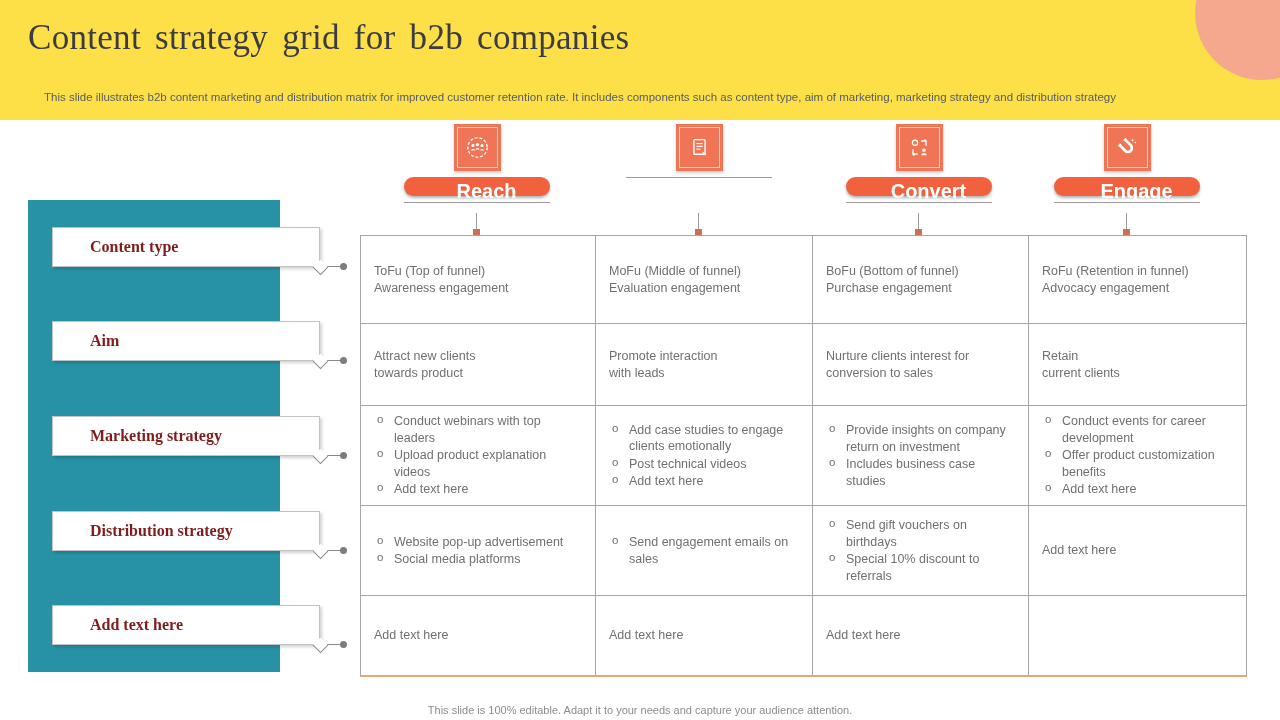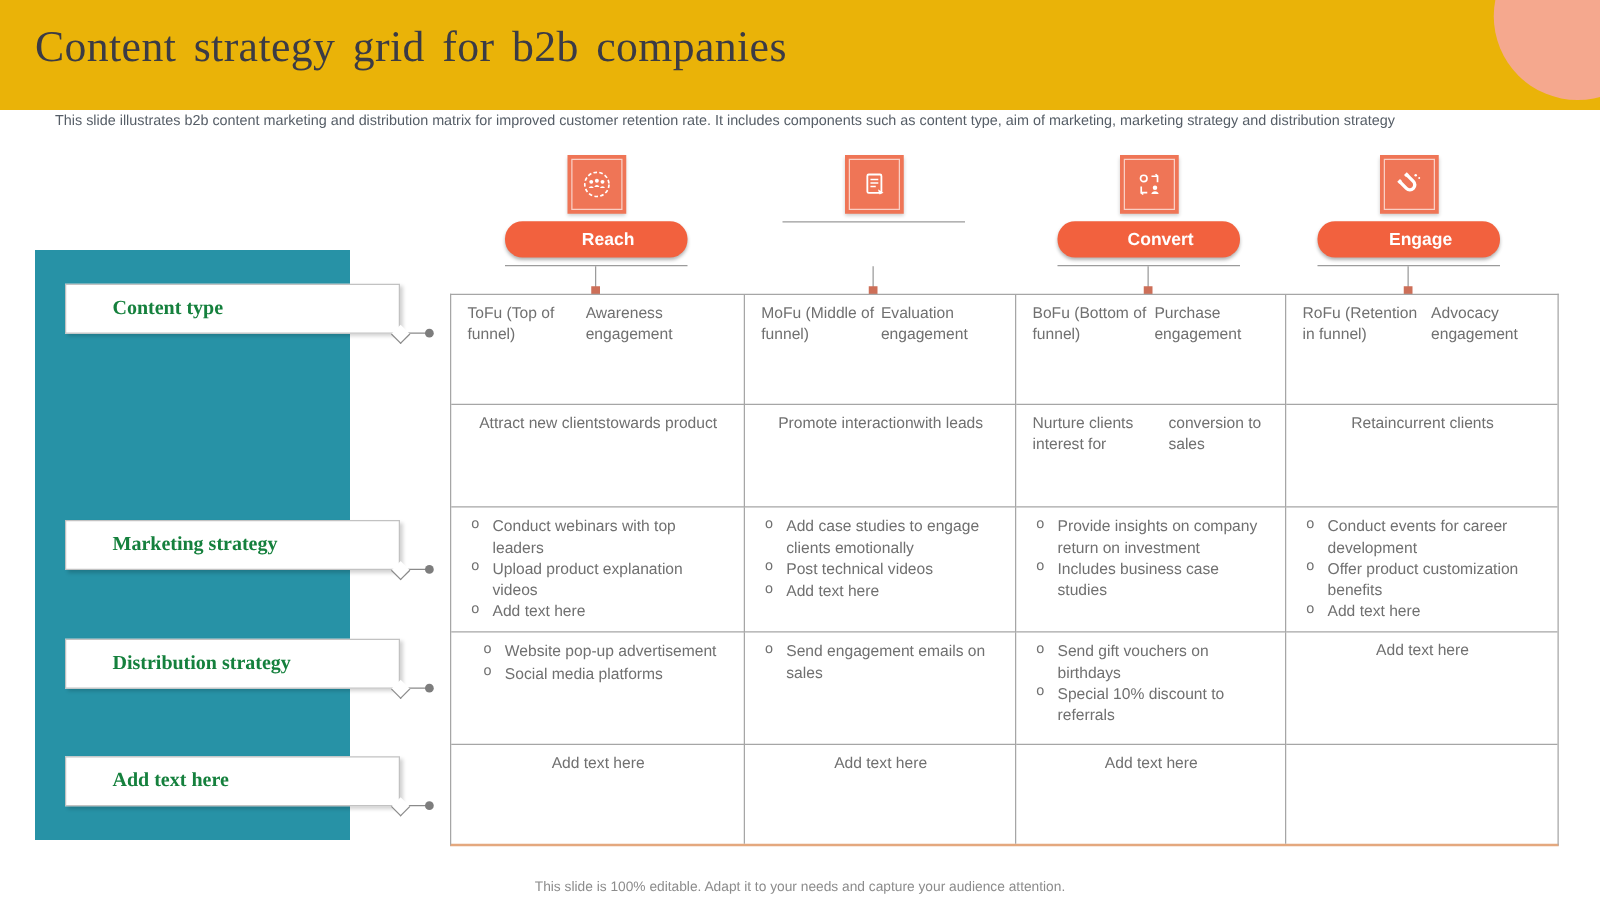--- a/index.html
+++ b/index.html
@@ -1,59 +1,59 @@
 <!DOCTYPE html>
 <html><head>
 <meta charset="utf-8">
 <style>
   html,body{margin:0;padding:0;background:#fff;}
   .slide{position:relative;width:1280px;height:720px;background:#ffffff;
          font-family:"Liberation Sans",sans-serif;overflow:hidden;}
 
   
-  .header{position:absolute;left:0;top:0;width:1280px;height:88px;background:#eab308;}
+  .header{position:absolute;left:0;top:0;width:1280px;height:120px;background:#fde047;}
   .title{position:absolute;left:28px;top:18px;margin:0;font-family:"Liberation Serif",serif;
          font-weight:normal;font-size:35px;color:#3b3b45;word-spacing:5px;letter-spacing:0.3px;}
   .subtitle{position:absolute;left:28px;top:75px;margin:16px;font-size:11.5px;color:#555d66;width:1130px;}
 
   .corner-circle{position:absolute;left:1195px;top:-54px;width:134px;height:134px;
                  border-radius:50%;background:#f5a88e;}
 
   
   .stage{position:absolute;top:124px;width:146px;text-align:center;}
   .icon-box{width:47px;height:47px;margin:0 auto 6px;background:#ef7556;padding:3px;box-sizing:border-box;
             box-shadow:0 2px 3px rgba(0,0,0,0.2);}
   .icon-inner{width:100%;height:100%;border:1px solid rgba(255,255,255,0.65);box-sizing:border-box;
               display:flex;align-items:center;justify-content:center;}
-  .stage-button{height:29px;line-height:29px;border-radius:14px;background:#f2613e;color:#fff;
-                font-weight:bold;font-size:14px;box-shadow:0 2px 3px rgba(0,0,0,0.3);padding-left:19px;}
+  .stage-button{height:19px;line-height:29px;border-radius:14px;background:#f2613e;color:#fff;
+                font-weight:bold;font-size:20px;box-shadow:0 2px 3px rgba(0,0,0,0.3);padding-left:19px;}
   .stage-underline{margin-top:6px;border-top:1px solid #9b9b9b;}
   .stage-connector{position:absolute;left:72px;top:89px;width:1px;height:22px;background:#9b9b9b;}
   .stage-square{position:absolute;left:69px;top:105px;width:7px;height:7px;background:#cd6f58;}
 
   
   .sidebar{position:absolute;left:28px;top:200px;width:252px;height:472px;background:#2792a6;}
   .row-label{position:absolute;left:52px;width:268px;height:40px;background:#fff;
              border:1px solid #c2c2c2;box-shadow:2px 2px 3px rgba(0,0,0,0.18);box-sizing:border-box;}
   .row-label .label-text{display:block;padding-left:37px;line-height:38px;
-             font-family:"Liberation Serif",serif;font-weight:bold;font-size:16px;color:#15803d;}
+             font-family:"Liberation Serif",serif;font-weight:bold;font-size:16px;color:#7f1d1d;}
   .label-notch{position:absolute;left:calc(100% - 4px);bottom:-7px;width:10px;height:10px;background:#fff;
                border-right:1px solid #8a8a8a;border-bottom:1px solid #8a8a8a;transform:rotate(45deg);}
   .label-line{position:absolute;left:100%;bottom:-1px;width:25px;height:1px;background:#8a8a8a;}
   .label-dot{position:absolute;left:calc(100% + 21px);bottom:-4px;width:7px;height:7px;
              border-radius:50%;background:#7d7d7d;}
 
   
   .grid{position:absolute;left:360px;top:235px;width:887px;height:442px;box-sizing:border-box;
         border:1px solid #a6a6a6;border-bottom:2px solid #e4a87e;
         display:grid;grid-template-columns:235px 217px 216px 1fr;
         grid-template-rows:88px 82px 100px 90px 1fr;}
   .cell{border-right:1px solid #a6a6a6;border-bottom:1px solid #a6a6a6;
         padding:6px 12px 6px 13px;color:#707070;font-size:12.5px;line-height:1.32;
-        display:flex;justify-content:center;box-sizing:border-box;}
+        display:flex;flex-direction:column;justify-content:center;box-sizing:border-box;}
   .cell:nth-child(4n){border-right:none;}
   .cell:nth-child(n+17){border-bottom:none;}
   .cell .line{display:block;}
   .bullets{margin:0;padding:0;list-style:none;}
   .bullets li{position:relative;padding-left:20px;margin:1px 0;}
   .bullets li::before{content:"o";position:absolute;left:3px;top:-1px;font-size:11.5px;color:#707070;}
 
   .footer{position:absolute;left:0;right:0;bottom:4px;text-align:center;
           font-size:11px;color:#8c8c8c;}
   svg{display:block;}
@@ -147,20 +147,26 @@
   </div>
 
   <div class="sidebar"></div>
 
   <div class="row-label" style="top:227px">
     <span class="label-text">Content type</span>
     <span class="label-line"></span>
     <span class="label-notch"></span>
     <span class="label-dot"></span>
   </div>
+  <div class="row-label" style="top:321px">
+    <span class="label-text">Aim</span>
+    <span class="label-line"></span>
+    <span class="label-notch"></span>
+    <span class="label-dot"></span>
+  </div>
   <div class="row-label" style="top:416px">
     <span class="label-text">Marketing strategy</span>
     <span class="label-line"></span>
     <span class="label-notch"></span>
     <span class="label-dot"></span>
   </div>
   <div class="row-label" style="top:511px">
     <span class="label-text">Distribution strategy</span>
     <span class="label-line"></span>
     <span class="label-notch"></span>

